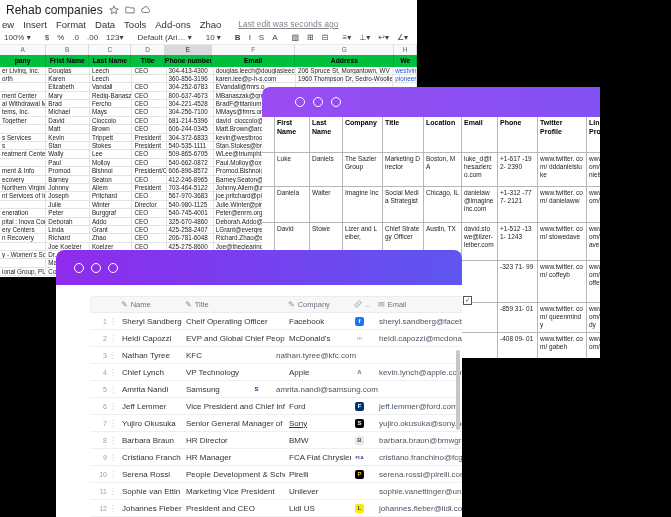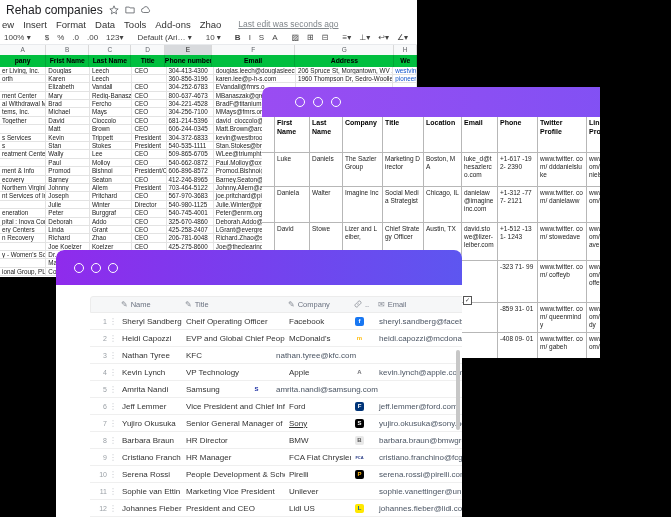--- a/index.html
+++ b/index.html
@@ -570,21 +570,21 @@
           <span class="l-cell" style="width: 60px;">Nathan Tyree</span>
           <span class="l-cell" style="width: 62px;">KFC</span>
           <span class="l-cell" style="width: 20px;"></span>
           <span class="l-cell" style="width: 110px; color: rgb(75, 85, 99);">nathan.tyree@kfc.com</span>
         </div>
         <div class="l-row">
           <span class="l-cell l-num" style="width: 22px;">
             <span>4</span>
             <span class="l-dots">⋮</span>
           </span>
-          <span class="l-cell" style="width: 60px;">Kevin Lynch</span>
+          <span class="l-cell" style="width: 60px;">Chief Lynch</span>
           <span class="l-cell" style="width: 99px;">VP Technology</span>
           <span class="l-cell" style="width: 62px;">Apple</span>
           <span class="l-cell" style="width: 20px;">
             <span class="brand" style="background: rgb(255, 255, 255); color: rgb(110, 110, 115);">A</span>
           </span>
           <span class="l-cell" style="width: 110px; color: rgb(75, 85, 99);">kevin.lynch@apple.com</span>
         </div>
         <div class="l-row">
           <span class="l-cell l-num" style="width: 22px;">
             <span>5</span>

